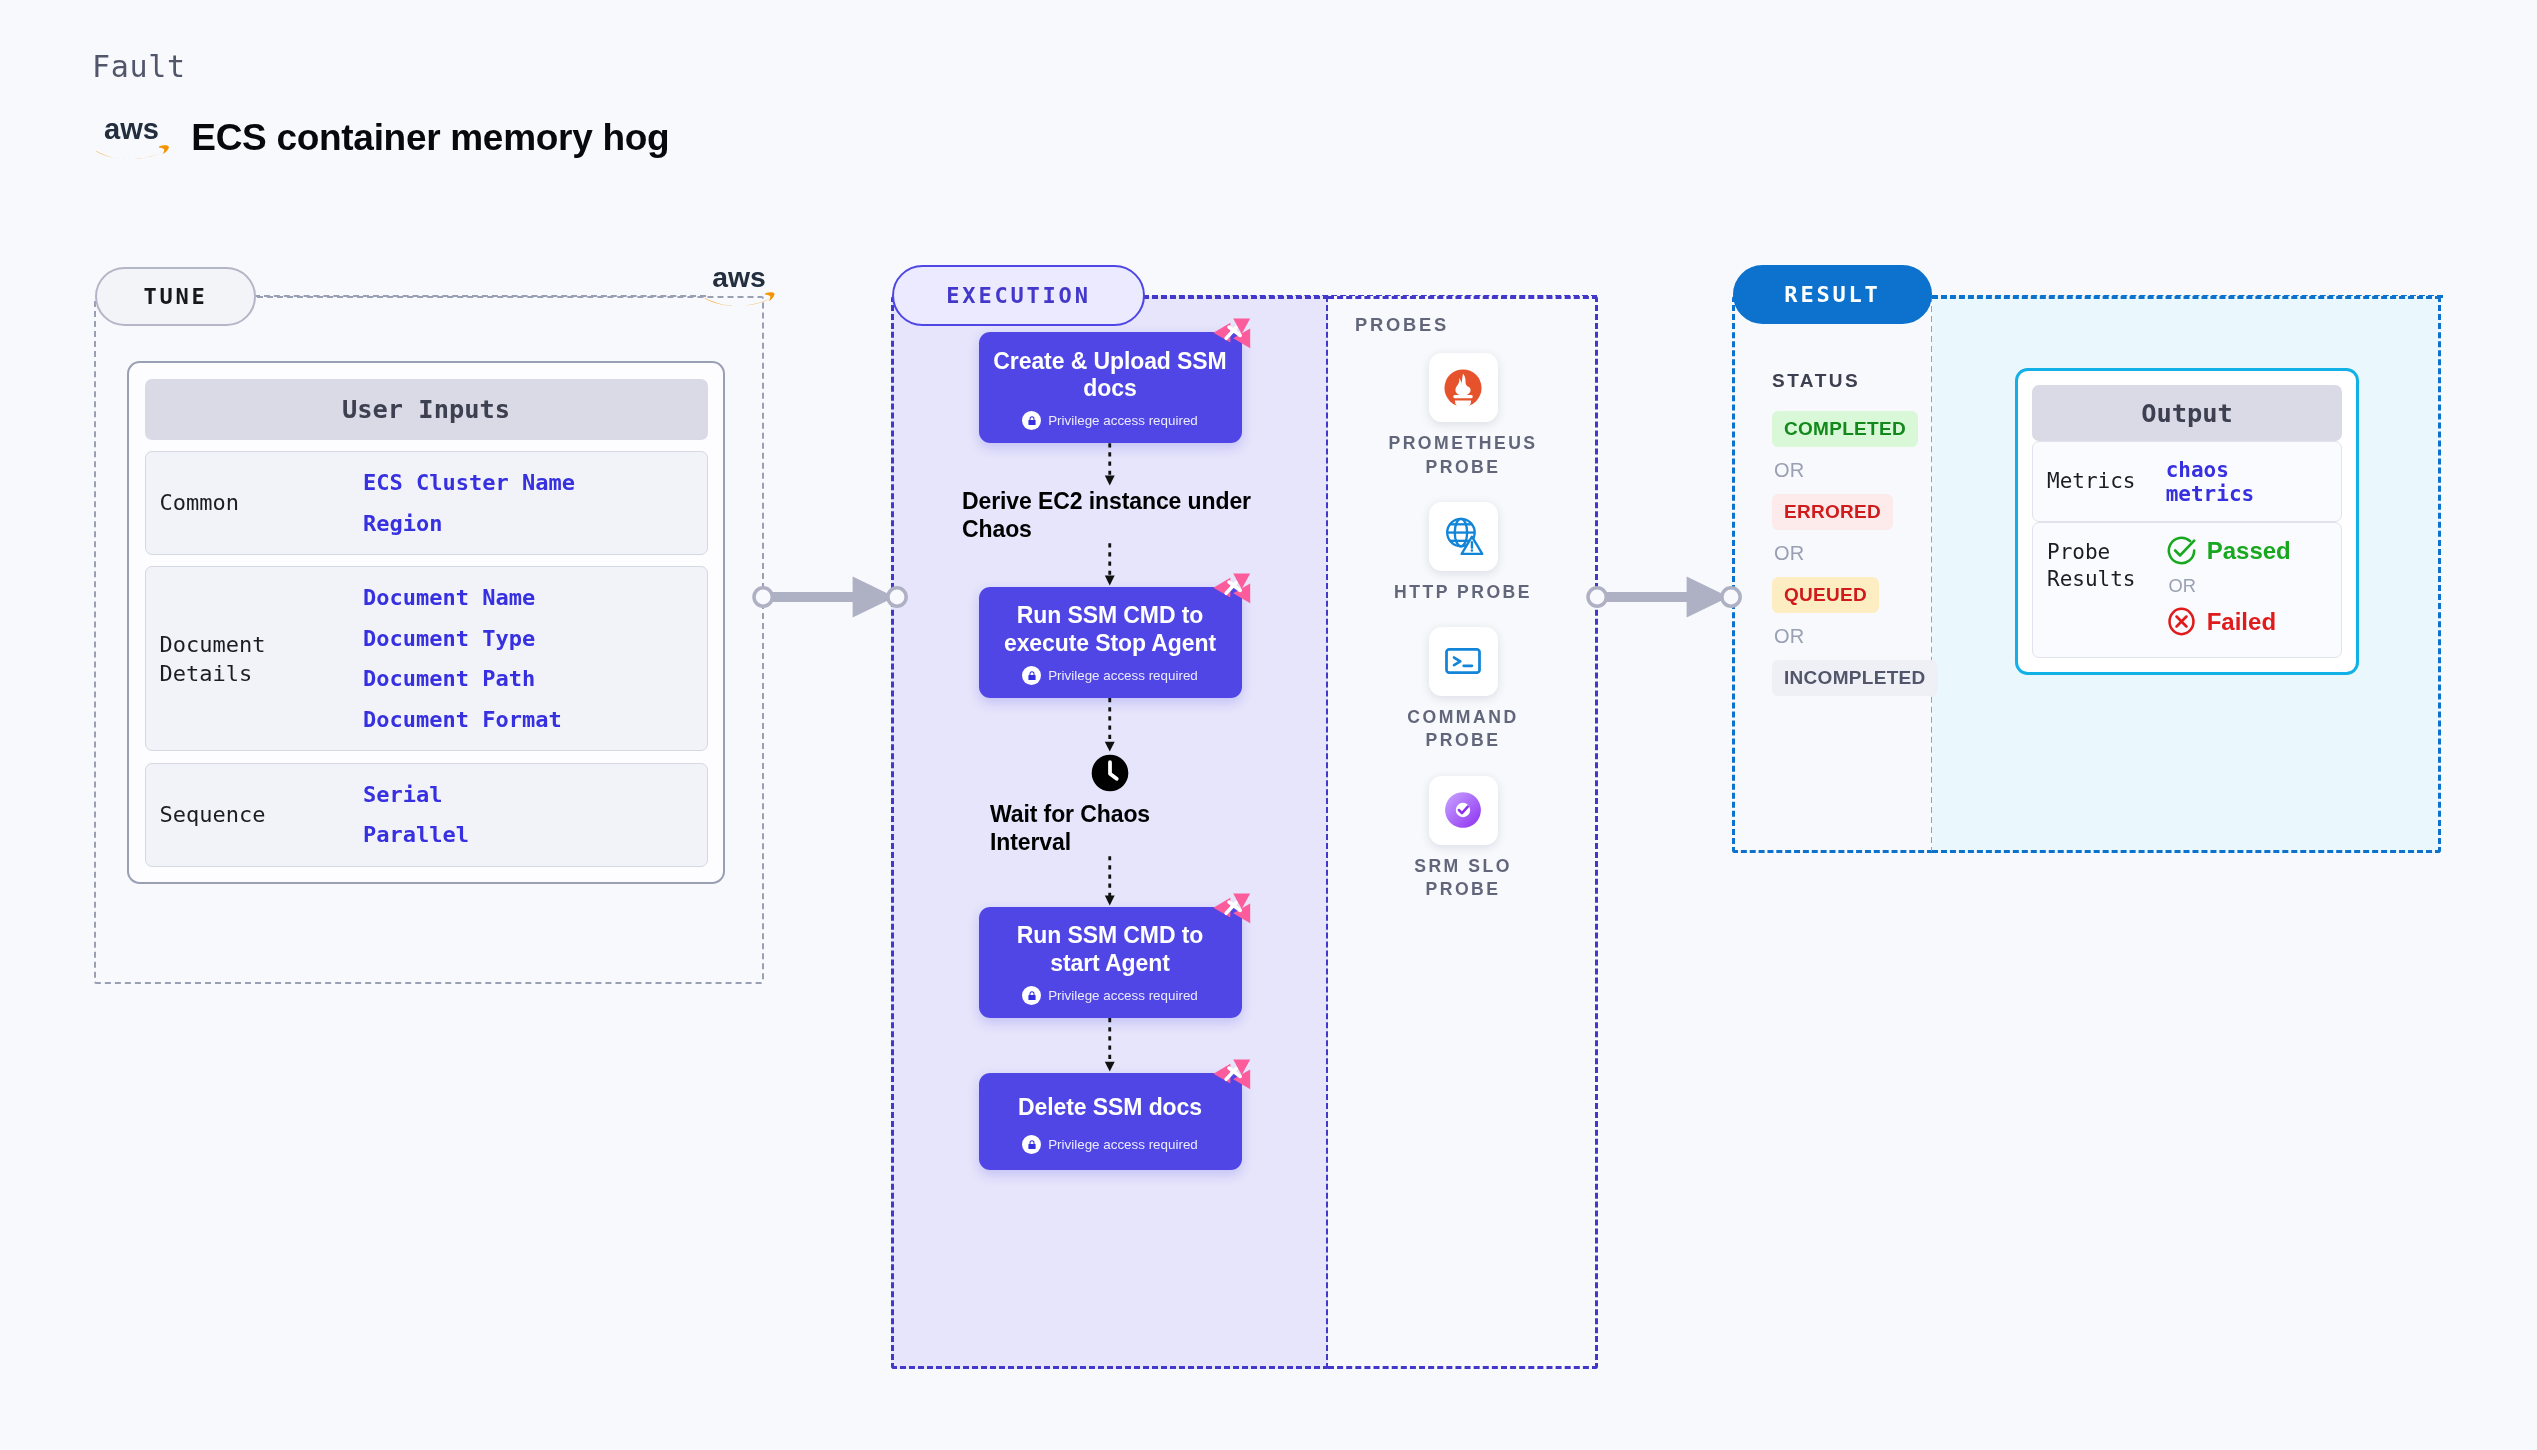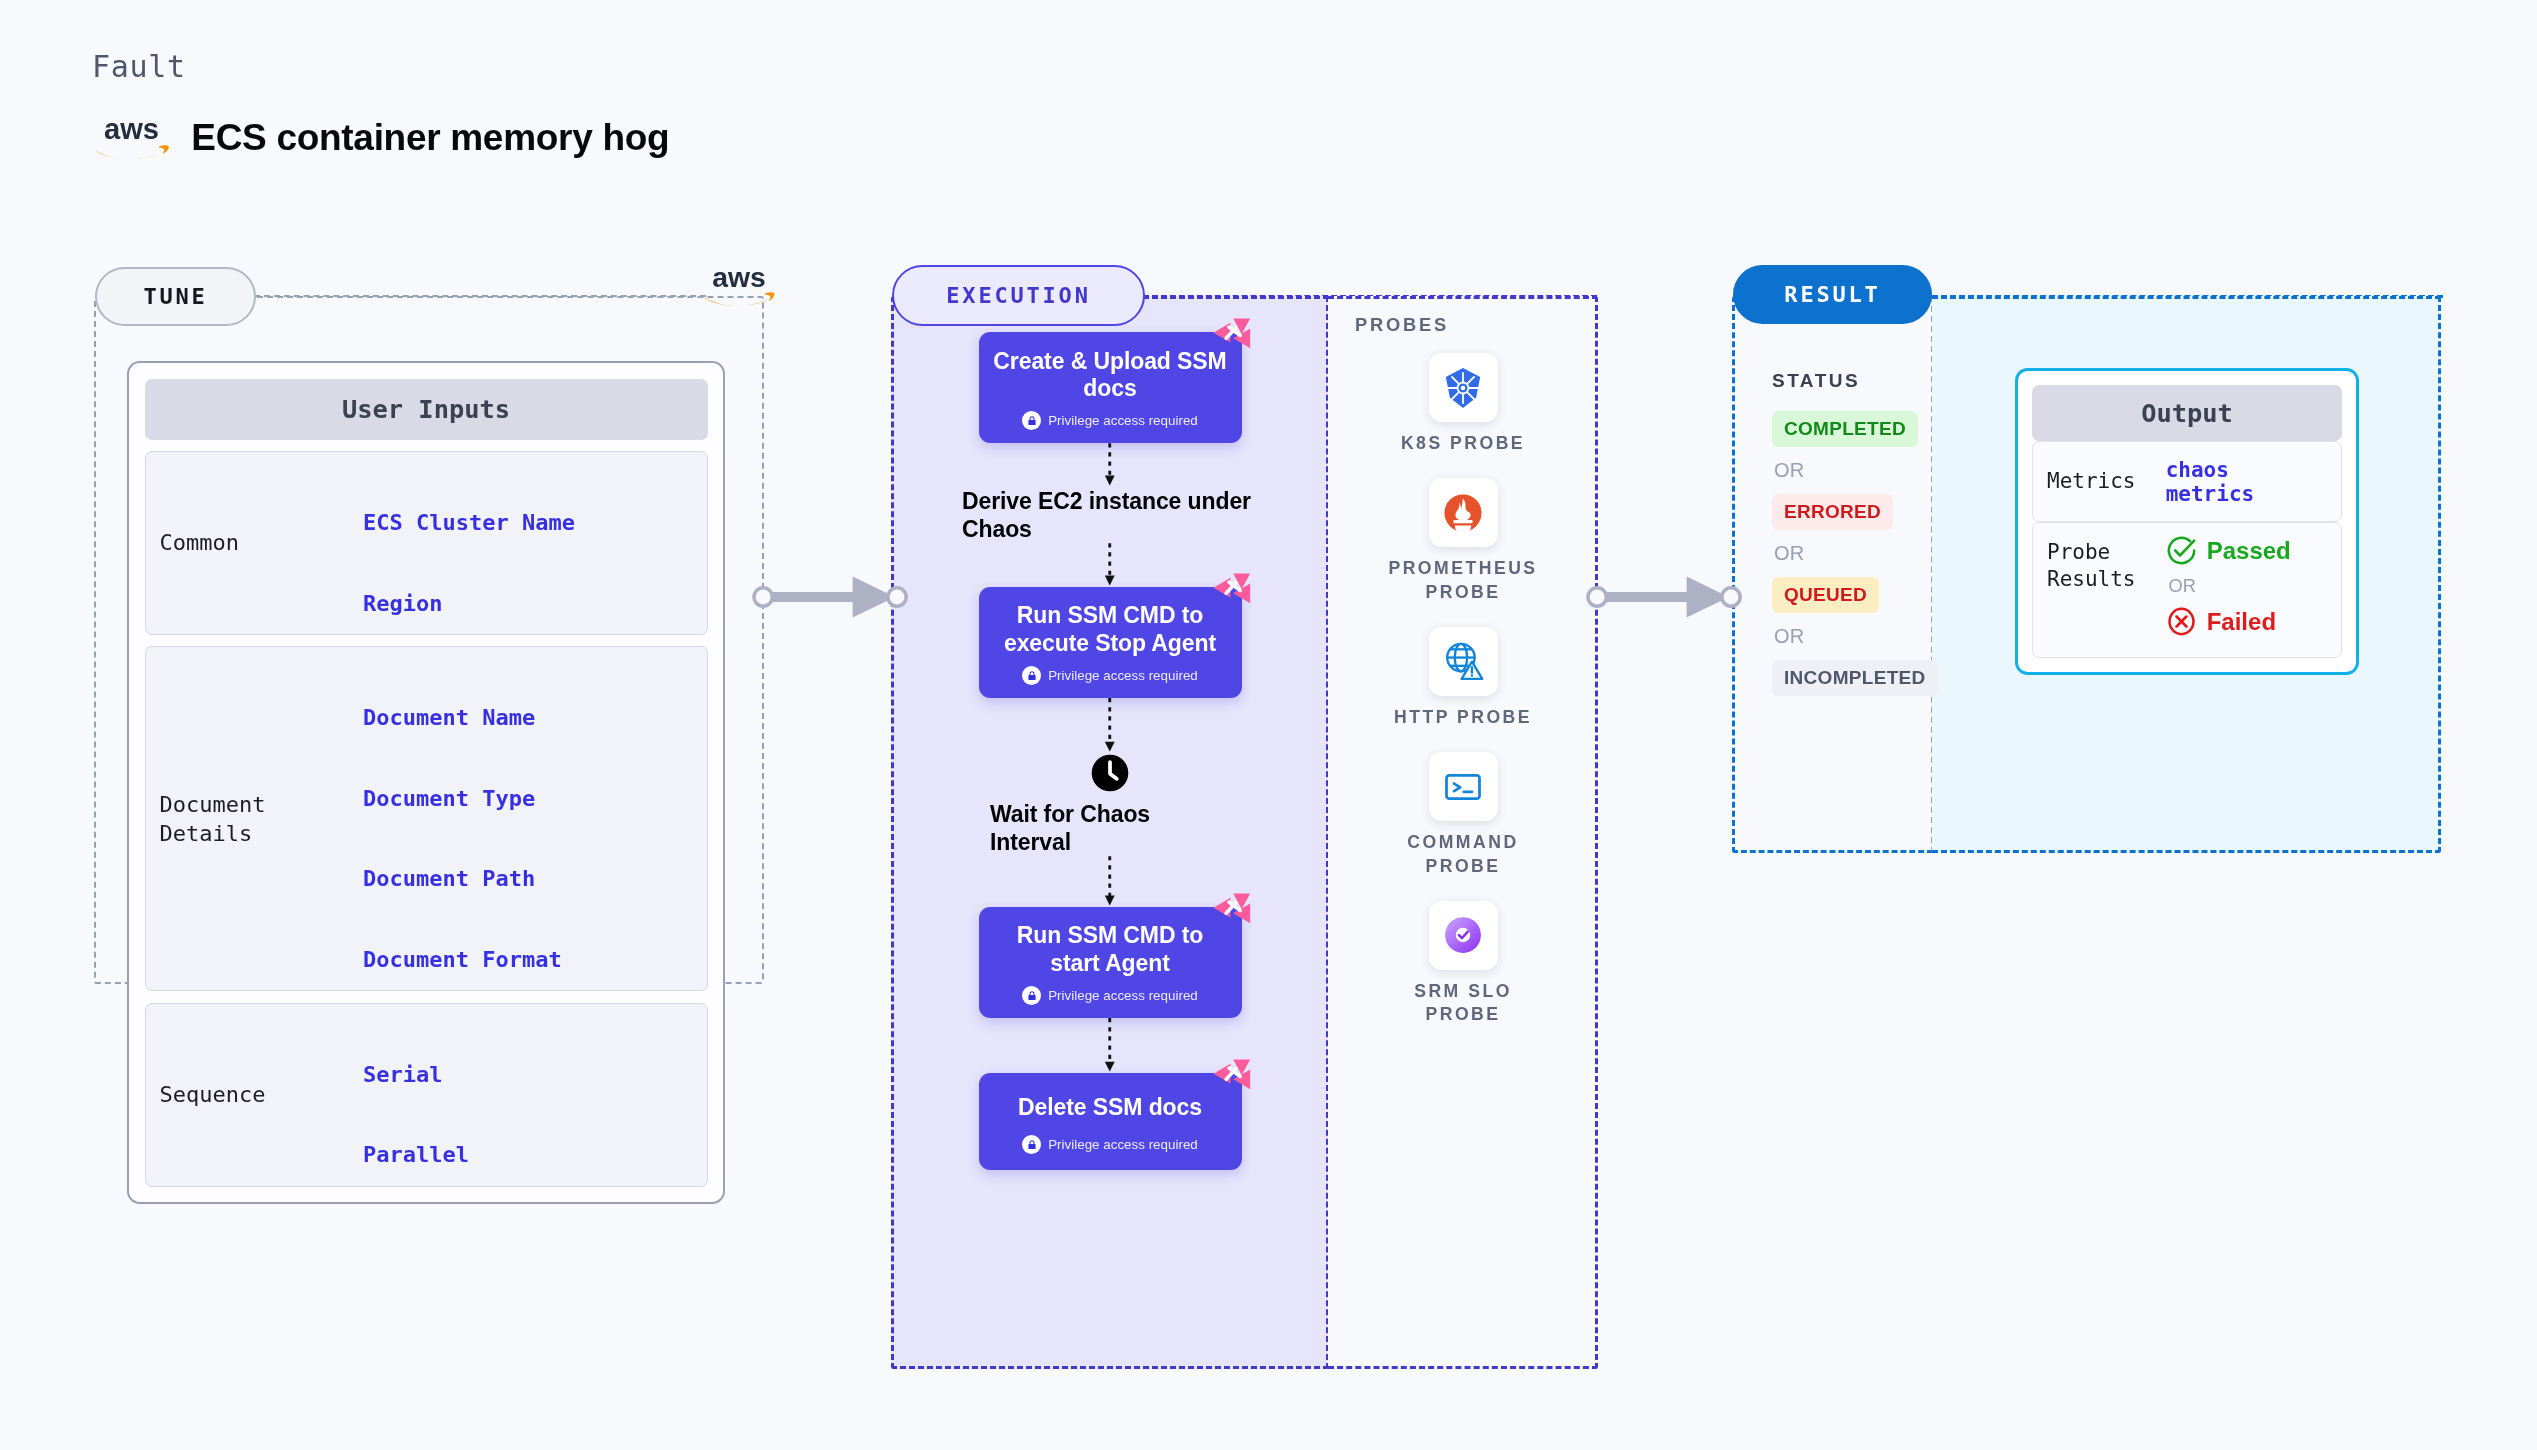--- a/index.html
+++ b/index.html
@@ -106,21 +106,21 @@
     background: #f2f3f9; border: 1.4px solid #d5d7e2; border-radius: 7px;
     display: flex; align-items: center; padding: 18.3px 14px; gap: 5.6px;
   }
   .ui-sec-label {
     font-family: "DejaVu Sans Mono", monospace; font-size: 22px;
     color: #1c1d24; line-height: 1.32; width: 198px; flex: none;
   }
   .ui-sec-vals { display: flex; flex-direction: column; gap: 15.5px; }
   .ui-val {
     font-family: "DejaVu Sans Mono", monospace; font-size: 22px;
-    color: #3730e0; font-weight: 700; white-space: nowrap; margin-top: 40px;
+    color: #3730e0; font-weight: 700; white-space: nowrap;
   }
 
   
   .conn { position: absolute; height: 64px; z-index: 7; }
   .conn svg { display: block; overflow: visible; }
 
   
   .aws-mini { position: absolute; left: 700px; top: 260px; width: 78px; height: 51px; z-index: 7;}
 
   
@@ -419,40 +419,20 @@
             </svg>
         </span>
         <span>Privilege access required</span>
       </div>
     </div>
   </div>
 
   <div class="probes-title">PROBES</div>
   <div class="probe-list">
 
-    <div class="probe-item">
-      <div class="probe-ic">
-        <svg viewBox="0 0 64 64">
-          <polygon points="32,3 57,16 51,46 32,61 13,46 7,16" fill="#326ce5"></polygon>
-          <g stroke="#fff" stroke-width="2.6" fill="none" stroke-linecap="round">
-            <circle cx="32" cy="32" r="8"></circle>
-            <line x1="32" y1="10" x2="32" y2="24"></line>
-              <line x1="32" y1="40" x2="32" y2="54"></line>
-            <line x1="10" y1="32" x2="24" y2="32"></line>
-              <line x1="40" y1="32" x2="54" y2="32"></line>
-            <line x1="16" y1="16" x2="26" y2="26"></line>
-              <line x1="38" y1="38" x2="48" y2="48"></line>
-            <line x1="48" y1="16" x2="38" y2="26"></line>
-              <line x1="26" y1="38" x2="16" y2="48"></line>
-          </g>
-          <circle cx="32" cy="32" r="3.4" fill="#fff"></circle>
-        </svg>
-      </div>
-      <div class="probe-lbl">K8S PROBE</div>
-    </div>
 
     <div class="probe-item">
       <div class="probe-ic">
         <svg viewBox="0 0 64 64">
           <circle cx="32" cy="32" r="27" fill="#e6522c"></circle>
           <path d="M32 11 c6 8 2 12 5 17 c2 3 6 2 6 7 c0 5-5 8-11 8 s-11-3-11-8 c0-7 8-9 5-18 c3 3 4 7 3 10 c2-5 2-12 3-16z" fill="#fff"></path>
           <rect x="18" y="42" width="28" height="5" rx="2" fill="#fff"></rect>
           <path d="M20 50 h24 a12 12 0 01-24 0z" fill="#fff"></path>
         </svg>
       </div>

